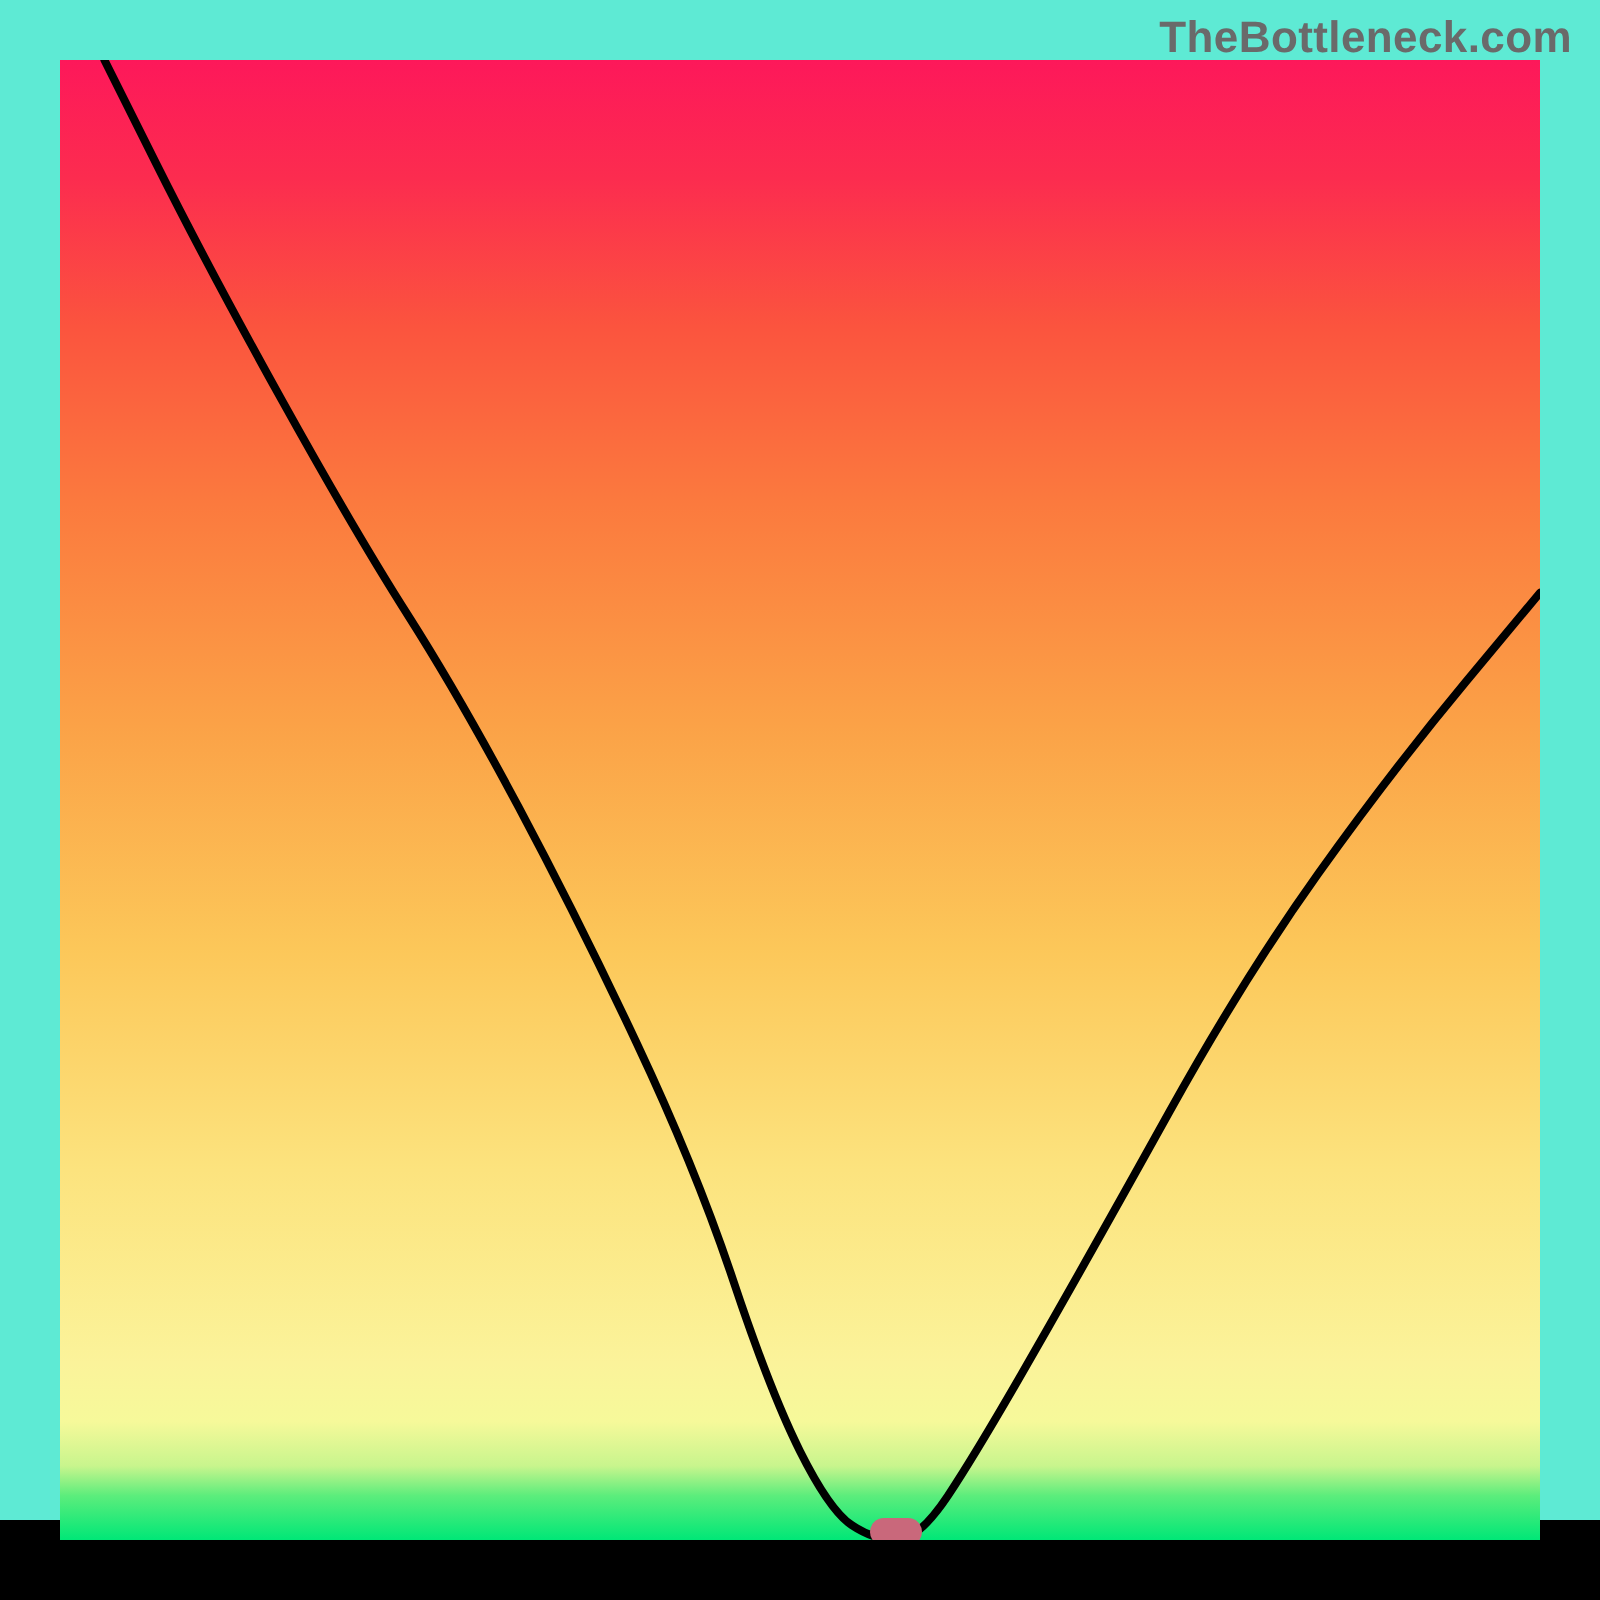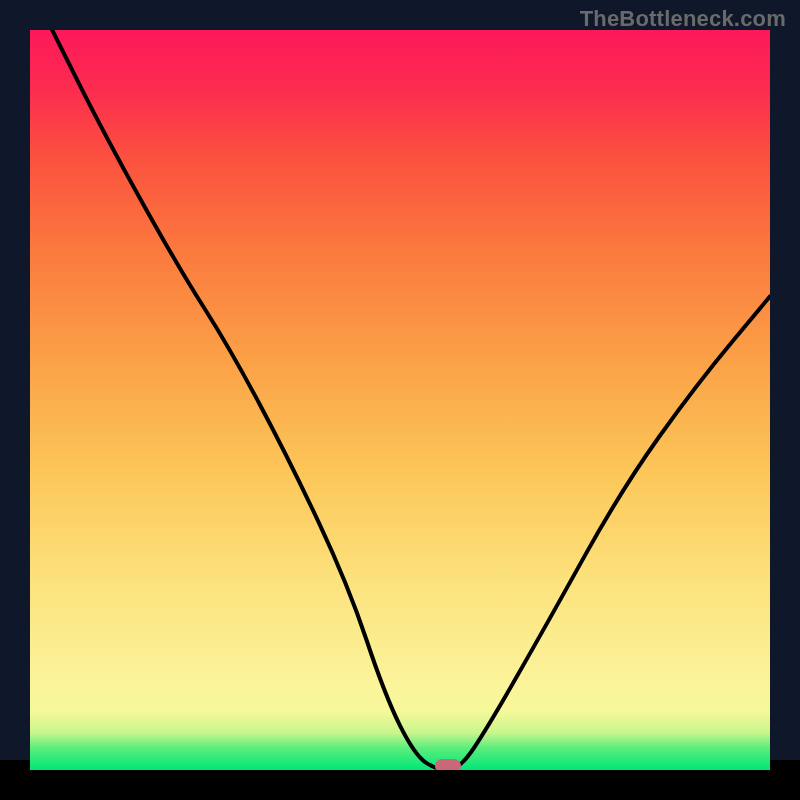--- a/index.html
+++ b/index.html
@@ -7,21 +7,21 @@
     padding: 0;
     width: 800px;
     height: 800px;
     background: #000;
     font-family: Arial, Helvetica, sans-serif;
   }
   .frame {
     position: relative;
     width: 800px;
     height: 760px;
-    background: #0f172a;
+    background: #5eead4;
   }
   .watermark {
     position: absolute;
     top: 6px;
     right: 14px;
     color: #6a6a6a;
     font-size: 22px;
     font-weight: 600;
     letter-spacing: 0.2px;
     z-index: 5;

